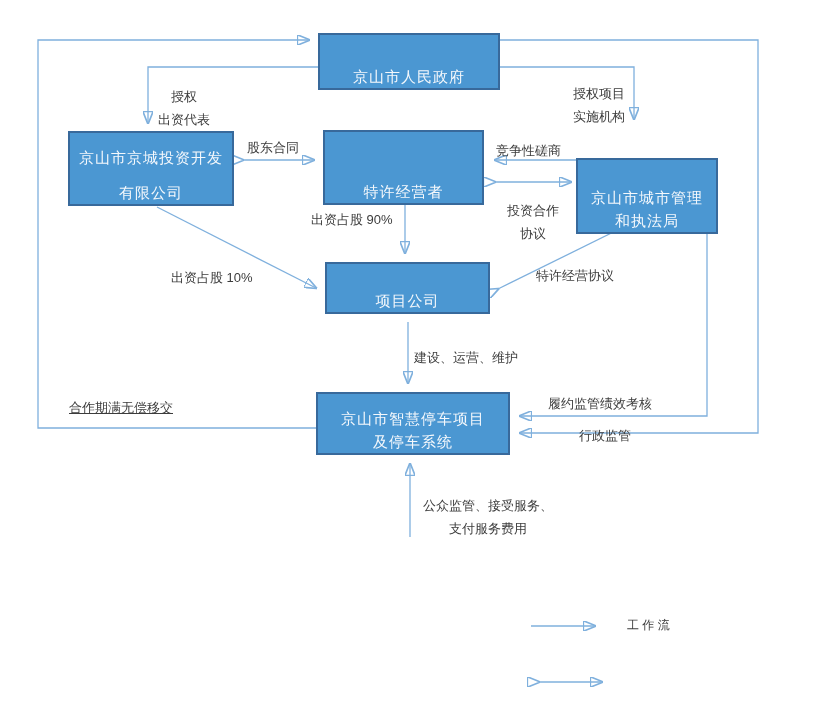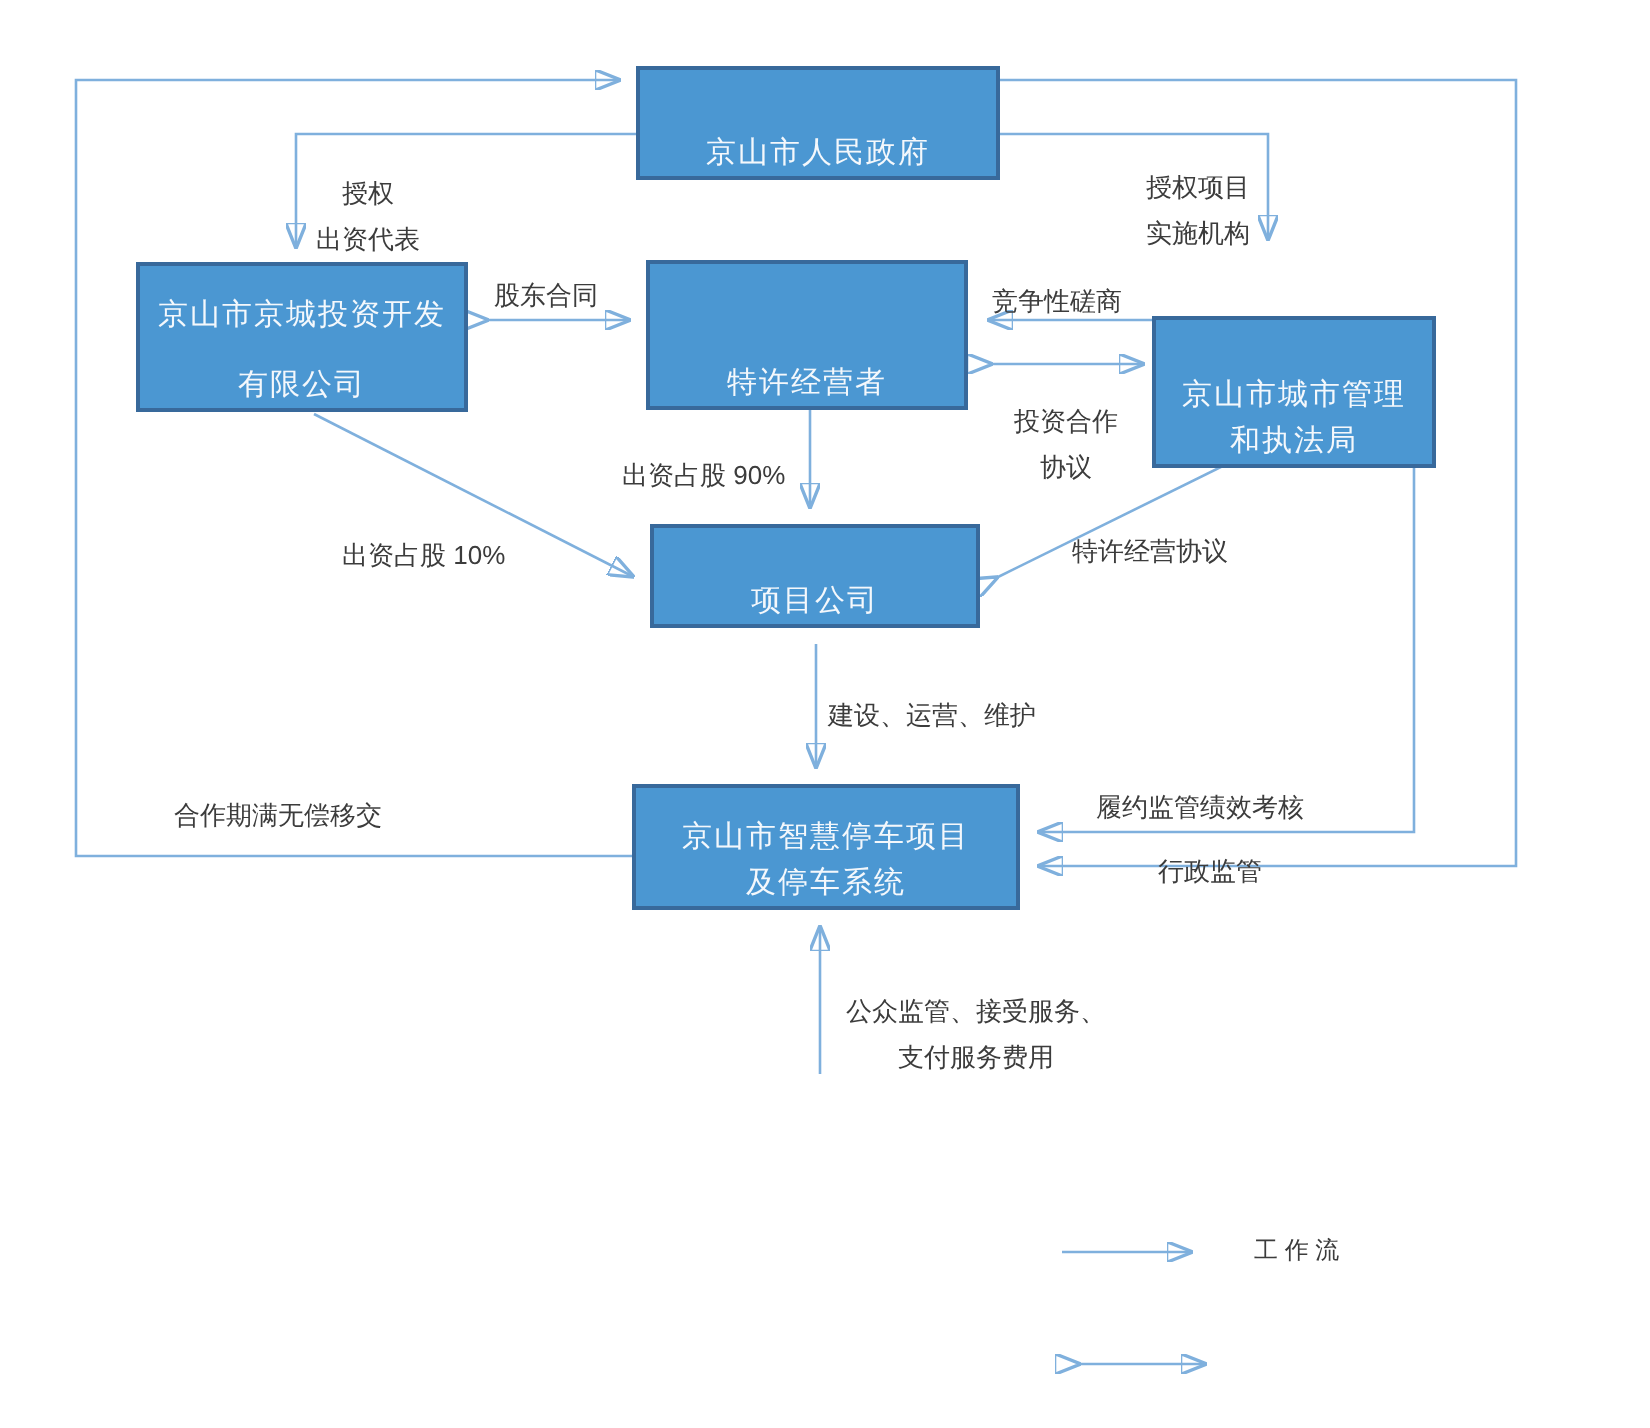--- a/index.html
+++ b/index.html
@@ -73,21 +73,21 @@
   <div class="node" style="left:325px;top:262px;width:165px;height:52px;">
     <span>项目公司</span>
   </div>
 
   <div class="node" style="left:316px;top:392px;width:194px;height:63px;">
     <span>京山市智慧停车项目</span>
     <span>及停车系统</span>
   </div>
 
 
-  <div class="elabel" style="left:87px;top:396px;">
+  <div class="elabel" style="left:69px;top:396px;text-decoration:underline;">
     <span>合作期满无偿移交</span>
   </div>
 
   <div class="elabel center" style="left:146px;top:69px;width:76px;">
     <span>授权</span>
     <span>出资代表</span>
   </div>
 
   <div class="elabel center" style="left:559px;top:66px;width:80px;">
     <span>授权项目</span>
@@ -100,21 +100,21 @@
 
   <div class="elabel" style="left:496px;top:139px;">
     <span>竞争性磋商</span>
   </div>
 
   <div class="elabel center" style="left:497px;top:183px;width:72px;">
     <span>投资合作</span>
     <span>协议</span>
   </div>
 
-  <div class="elabel" style="left:311px;top:226px;">
+  <div class="elabel" style="left:311px;top:208px;">
     <span>出资占股 90%</span>
   </div>
 
   <div class="elabel" style="left:171px;top:266px;">
     <span>出资占股 10%</span>
   </div>
 
   <div class="elabel" style="left:536px;top:264px;">
     <span>特许经营协议</span>
   </div>

